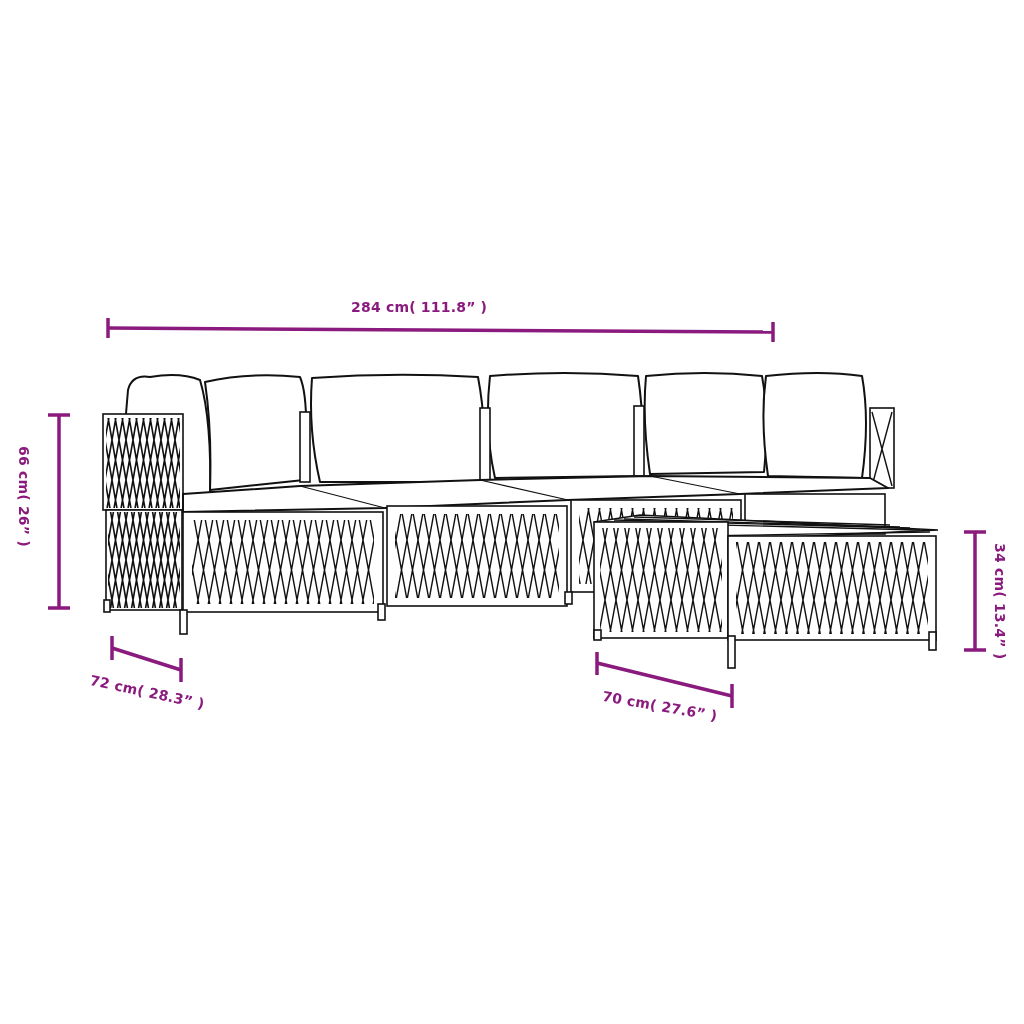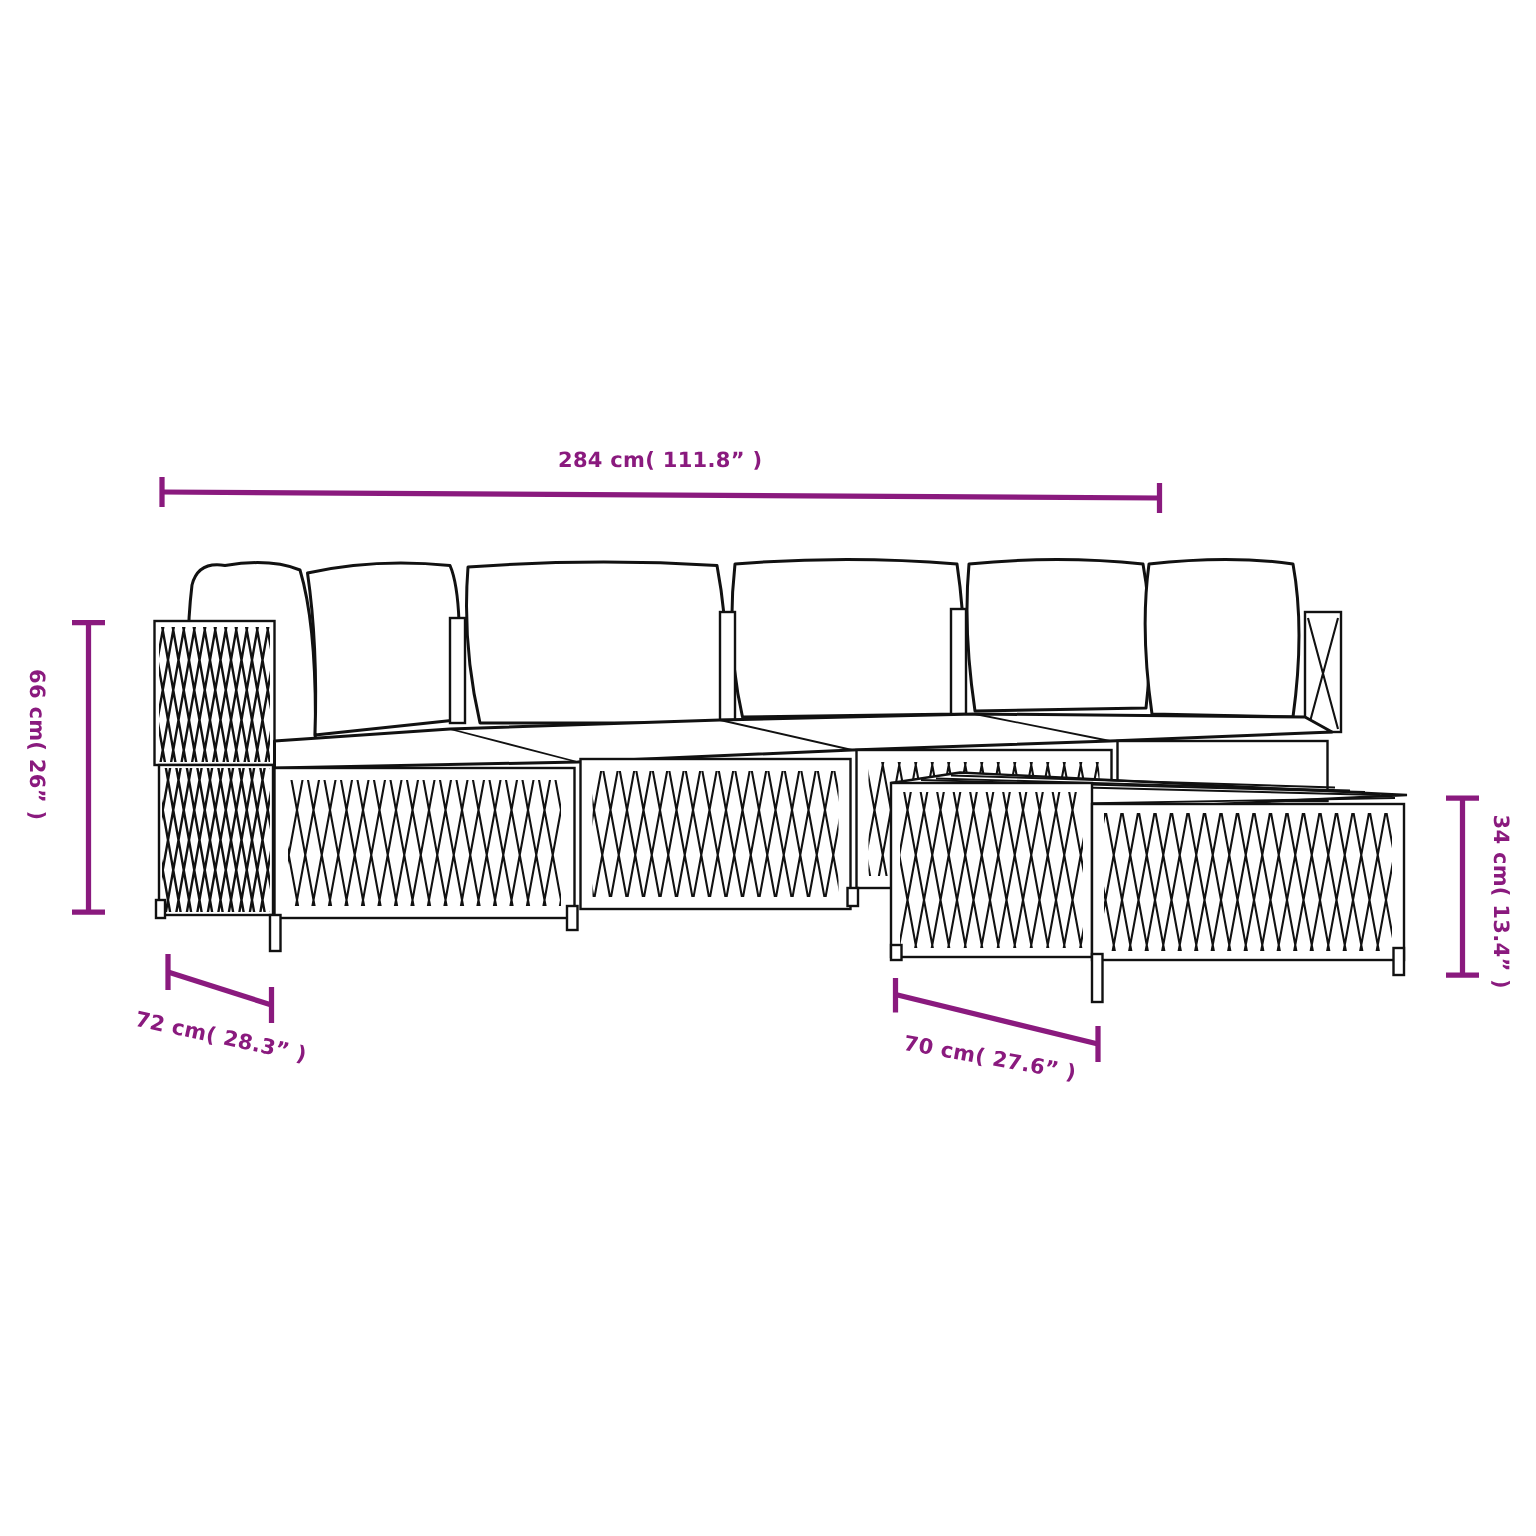--- a/index.html
+++ b/index.html
@@ -107,18 +107,18 @@
       <rect class="frame" x="594" y="522" width="134" height="116"></rect>
       <rect x="600" y="528" width="122" height="104" fill="url(#lattice)"></rect>
       <rect class="frame" x="728" y="536" width="208" height="104"></rect>
       <rect x="736" y="542" width="192" height="92" fill="url(#lattice)"></rect>
       <rect class="frame" x="594" y="630" width="7" height="10"></rect>
       <rect class="frame" x="728" y="636" width="7" height="32"></rect>
       <rect class="frame" x="929" y="632" width="7" height="18"></rect>
     </g>
   </svg>
 
-  <div class="dim-label" style="left:372px;top:299px;text-align:center;">284 cm( 111.8” )</div>
+  <div class="dim-label" style="left:351px;top:299px;text-align:center;">284 cm( 111.8” )</div>
   <div class="dim-label rot-cw" style="left:32px;top:446px;">66 cm( 26” )</div>
   <div class="dim-label" style="left:92px;top:672px;transform:rotate(12deg);transform-origin:left top;">72 cm( 28.3” )</div>
   <div class="dim-label" style="left:604px;top:688px;transform:rotate(10deg);transform-origin:left top;">70 cm( 27.6” )</div>
   <div class="dim-label rot-cw" style="left:1008px;top:543px;">34 cm( 13.4” )</div>
 </div>
 
 </body></html>

